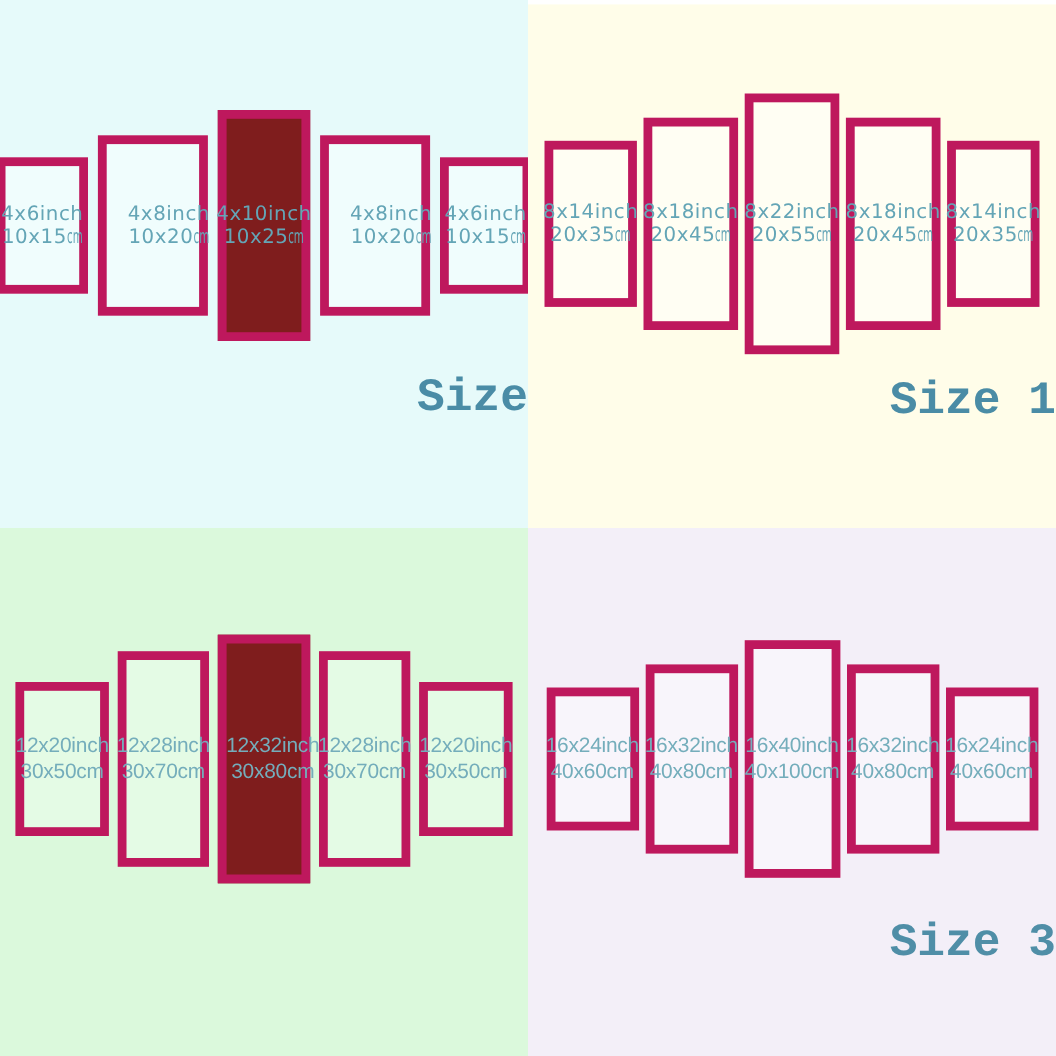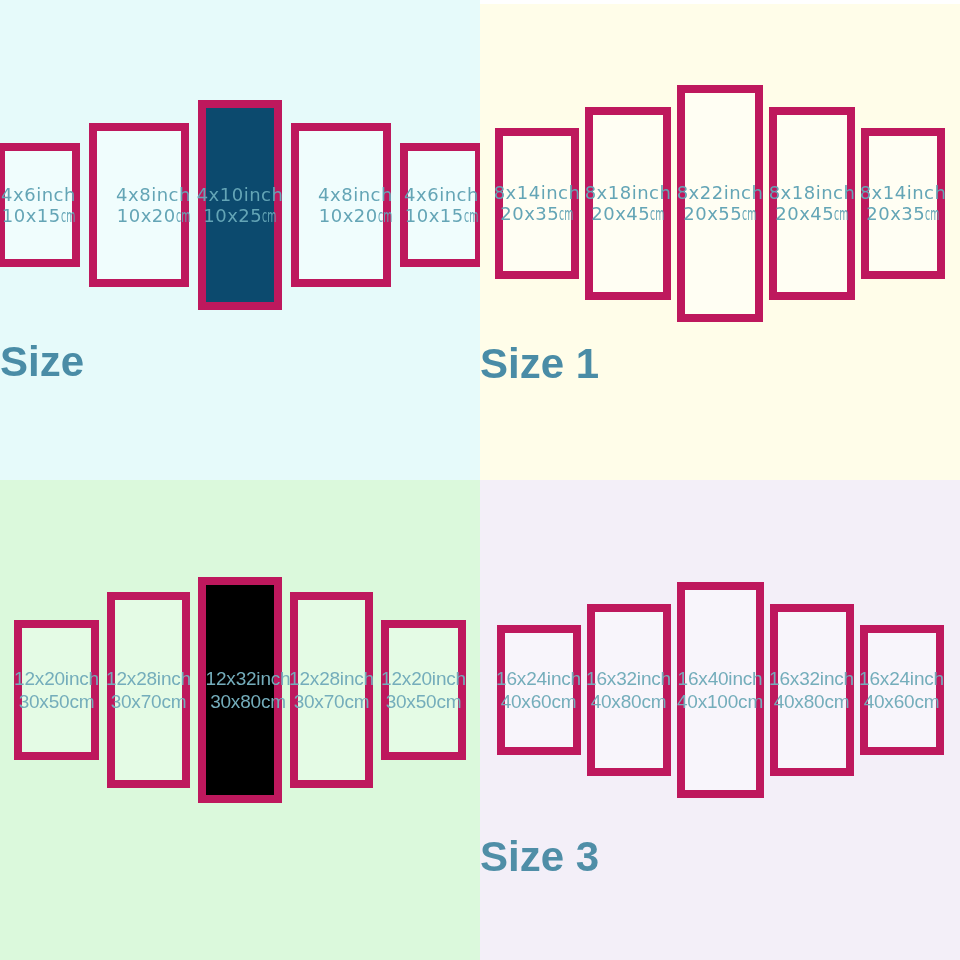--- a/index.html
+++ b/index.html
@@ -59,22 +59,22 @@
     margin-right:-13px;
   }
   
   .q3 .dim,.q4 .dim{
     font-family:"Liberation Sans",sans-serif;
     font-size:19px;line-height:23px;letter-spacing:-0.2px;
   }
 
   .title{
     position:absolute;left:0;right:0;margin:0;
-    text-align:left;
-    font-family:Liberation Sans, sans-serif;
+    text-align:right;
+    font-family:Liberation Mono, monospace;
     font-weight:700;font-size:42px;line-height:48px;
   }
   .q1 .title{top:338px;}
   .q2 .title{top:340px;}
   .q3 .title{top:355px;}
   .q4 .title{top:353px;}
 
   .white-strip{position:absolute;top:0;left:0;right:0;height:4px;background:#ffffff;}
 </style>
 </head>
@@ -87,21 +87,21 @@
         <span class="line">4x6inch</span>
         <span class="line"><span>10x15</span><span class="unit">cm</span></span>
       </div>
     </div>
     <div class="panel p2" style="background: rgb(240, 253, 253);">
       <div class="dim">
         <span class="line">4x8inch</span>
         <span class="line"><span>10x20</span><span class="unit">cm</span></span>
       </div>
     </div>
-    <div class="panel p3" style="background: #0c4a6e;">
+    <div class="panel p3" style="background: #7f1d1d;">
       <div class="dim">
         <span class="line">4x10inch</span>
         <span class="line"><span>10x25</span><span class="unit">cm</span></span>
       </div>
     </div>
     <div class="panel p4" style="background: rgb(240, 253, 253);">
       <div class="dim">
         <span class="line">4x8inch</span>
         <span class="line"><span>10x20</span><span class="unit">cm</span></span>
       </div>
@@ -160,21 +160,21 @@
         <span class="line">12x20inch</span>
         <span class="line"><span>30x50</span><span class="unit">cm</span></span>
       </div>
     </div>
     <div class="panel p2" style="background: rgb(228, 251, 229);">
       <div class="dim">
         <span class="line">12x28inch</span>
         <span class="line"><span>30x70</span><span class="unit">cm</span></span>
       </div>
     </div>
-    <div class="panel p3" style="background: #000000; padding-left: 16px;">
+    <div class="panel p3" style="background: #7f1d1d; padding-left: 16px;">
       <div class="dim">
         <span class="line">12x32inch</span>
         <span class="line"><span>30x80</span><span class="unit">cm</span></span>
       </div>
     </div>
     <div class="panel p4" style="background: rgb(228, 251, 229);">
       <div class="dim">
         <span class="line">12x28inch</span>
         <span class="line"><span>30x70</span><span class="unit">cm</span></span>
       </div>

